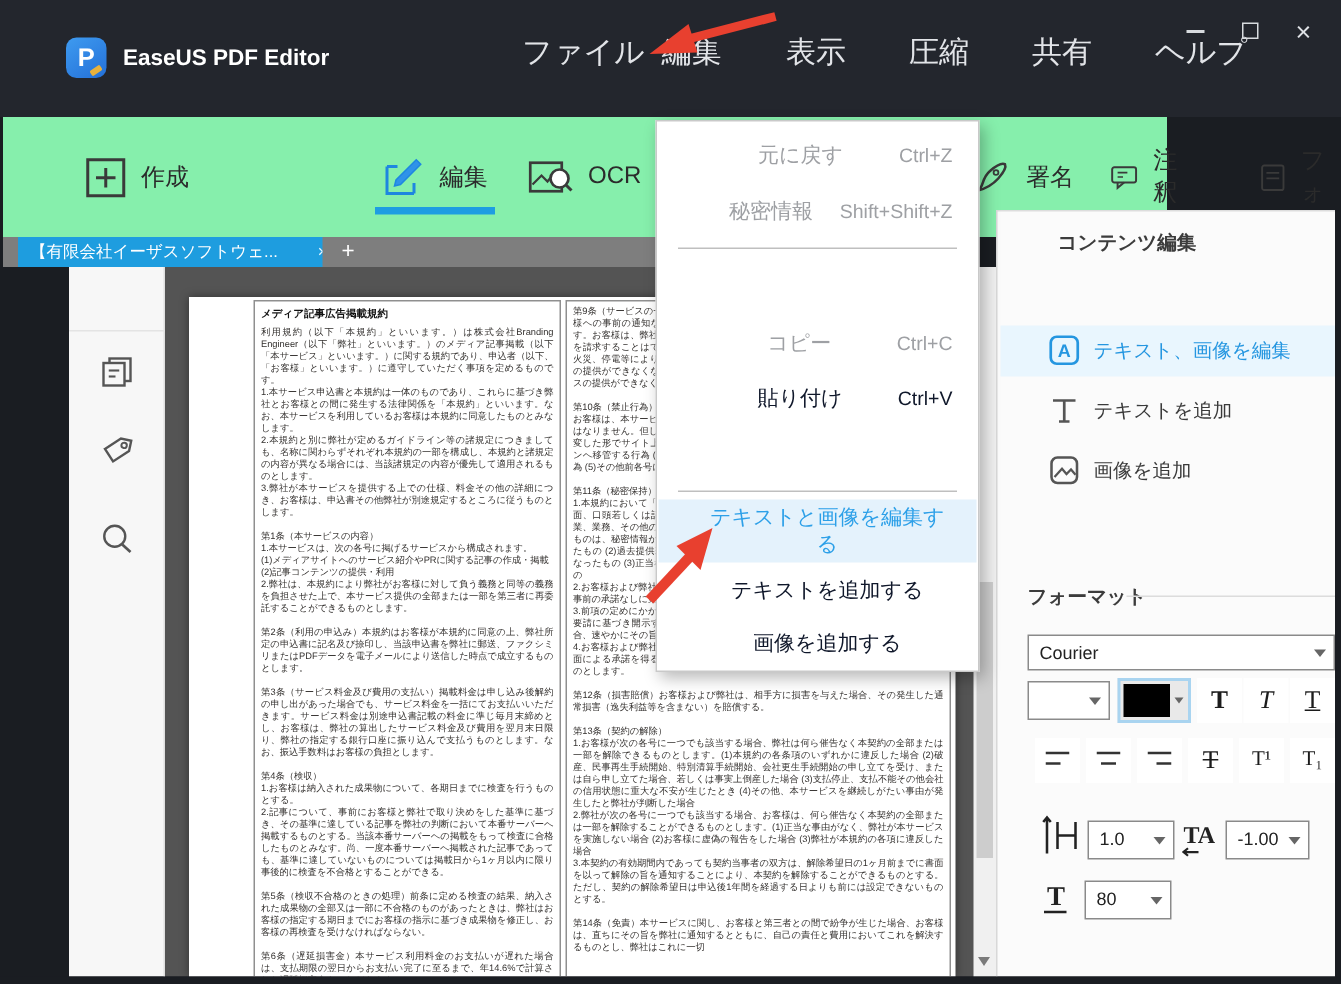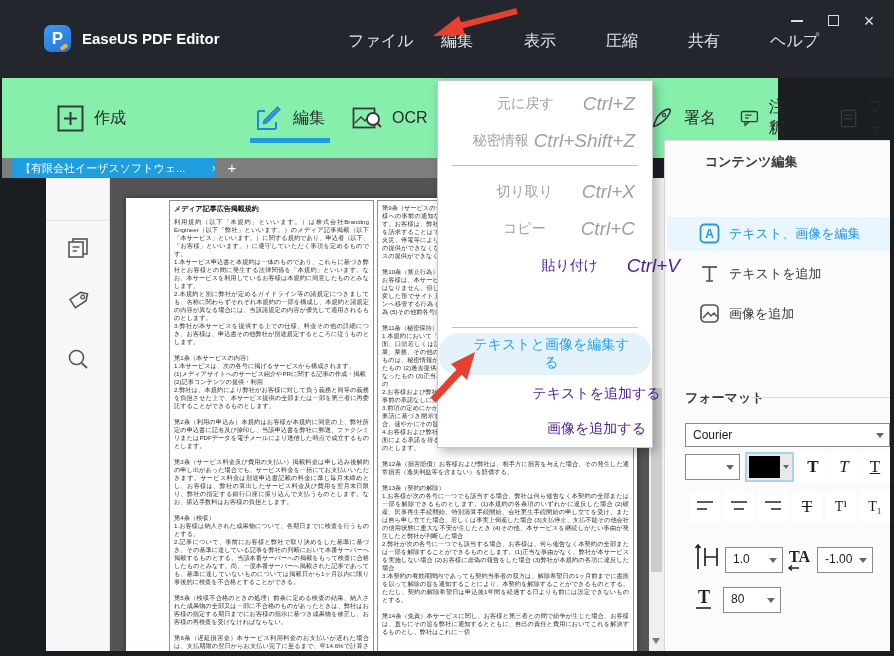--- a/index.html
+++ b/index.html
@@ -8,21 +8,21 @@
   #app { position:absolute; inset:0; width:894px; height:656px; background:#1a1d22; }
 
   
   .titlebar { position:absolute; left:0; top:0; width:894px; height:78px; background:#23262d; }
   .logo { position:absolute; left:44px; top:25px; width:27px; height:27px; border-radius:7px;
           background:linear-gradient(145deg,#3e9bf0,#2470d8); color:#fff; font-weight:bold;
           font-size:17px; text-align:center; line-height:27px; }
   .logo::after { content:""; position:absolute; right:3px; bottom:3px; width:8px; height:4px;
           background:#e8b13c; border-radius:1px; transform:rotate(-35deg); }
   .app-title { position:absolute; left:82px; top:30px; color:#ffffff; font-size:15px; font-weight:bold; }
-  .menubar-item { position:absolute; top:31px; color:#e2e4e8; font-size:16px; cursor:default; }
+  .menubar-item { position:absolute; top:21px; color:#e2e4e8; font-size:20px; cursor:default; }
   .win-ctl { position:absolute; top:8px; width:26px; height:26px; color:#dfe2e6; text-align:center; }
   .wc-min  { left:784px; } .wc-min span { display:inline-block; width:12px; height:2px; background:#d8dbdf; margin-top:12px; }
   .wc-max  { left:820px; } .wc-max span { display:inline-block; width:11px; height:11px; border:1.5px solid #d8dbdf; margin-top:7px; }
   .wc-close{ left:856px; font-size:18px; line-height:26px; }
 
   
   .toolbar { position:absolute; left:0; top:78px; width:778px; height:80px; background:#86efac; }
   .tbtn { position:absolute; top:0; height:80px; display:flex; align-items:center; gap:10px; color:#2b2b2b; font-size:16px; }
   .tbtn svg { display:block; }
   .edit-underline { position:absolute; left:250px; top:60px; width:80px; height:5px; background:#1e9de2; }
@@ -76,24 +76,24 @@
   .fmtbtn svg { display:block; margin:7px auto 0; }
   .spc-icon { position:absolute; }
   .link-tri { border-top:5px solid transparent; border-bottom:5px solid transparent; border-left:7px solid #2b2b2b; display:inline-block; }
 
   
   .editmenu { position:absolute; left:437px; top:80px; width:216px; height:368px; background:#ffffff;
               border:1px solid #c9c9c9; box-shadow:3px 4px 10px rgba(0,0,0,.28); z-index:40; }
   .mi { position:absolute; left:1px; width:212px; height:37px; display:flex; align-items:center;
         padding:0 16px 0 29px; font-size:14px; }
   .mi .lbl { flex:1;text-align:center; }
-  .mi .sc { font-size:19px;font-style:italic; }
+  .mi .sc { font-size:13px; }
   .mi-disabled { color:#9ea0a4; }
-  .mi-enabled { color:#4c1d95;margin-left:45px; }
-  .mi-highlight { background:#e4f2fc; color:#2da0e8; height:42px;border-radius:19px; }
+  .mi-enabled { color:#0f172a; }
+  .mi-highlight { background:#e4f2fc; color:#2da0e8; height:42px; }
   .msep { position:absolute; left:14px; width:186px; height:1px; background:#bfbfbf; }
 
   
   .arrow-overlay { position:absolute; z-index:60; }
 
   
   .edge-left  { position:absolute; left:0; top:78px; width:2px;  height:578px; background:#1a1d22; }
   .edge-right { position:absolute; right:0; top:78px; width:4px; height:578px; background:#1a1d22; }
   .edge-bottom{ position:absolute; left:0; bottom:0; width:894px; height:5px; background:#1a1d22; }
 </style>
@@ -362,27 +362,23 @@
     </div>
   </div>
 
   <div class="editmenu">
     <div class="mi mi-disabled" style="top:4px">
       <span class="lbl">元に戻す</span>
       <span class="sc">Ctrl+Z</span>
     </div>
     <div class="mi mi-disabled" style="top:41px">
       <span class="lbl">秘密情報</span>
-      <span class="sc">Ctrl+Shift+Z</span>
+      <span class="sc">Shift+Shift+Z</span>
     </div>
     <div class="msep" style="top:84px"></div>
-    <div class="mi mi-disabled" style="top:92px">
-      <span class="lbl">切り取り</span>
-      <span class="sc">Ctrl+X</span>
-    </div>
     <div class="mi mi-disabled" style="top:129px">
       <span class="lbl">コピー</span>
       <span class="sc">Ctrl+C</span>
     </div>
     <div class="mi mi-enabled" style="top:166px">
       <span class="lbl">貼り付け</span>
       <span class="sc">Ctrl+V</span>
     </div>
     <div class="msep" style="top:246px"></div>
     <div class="mi mi-highlight" style="top:252px">

